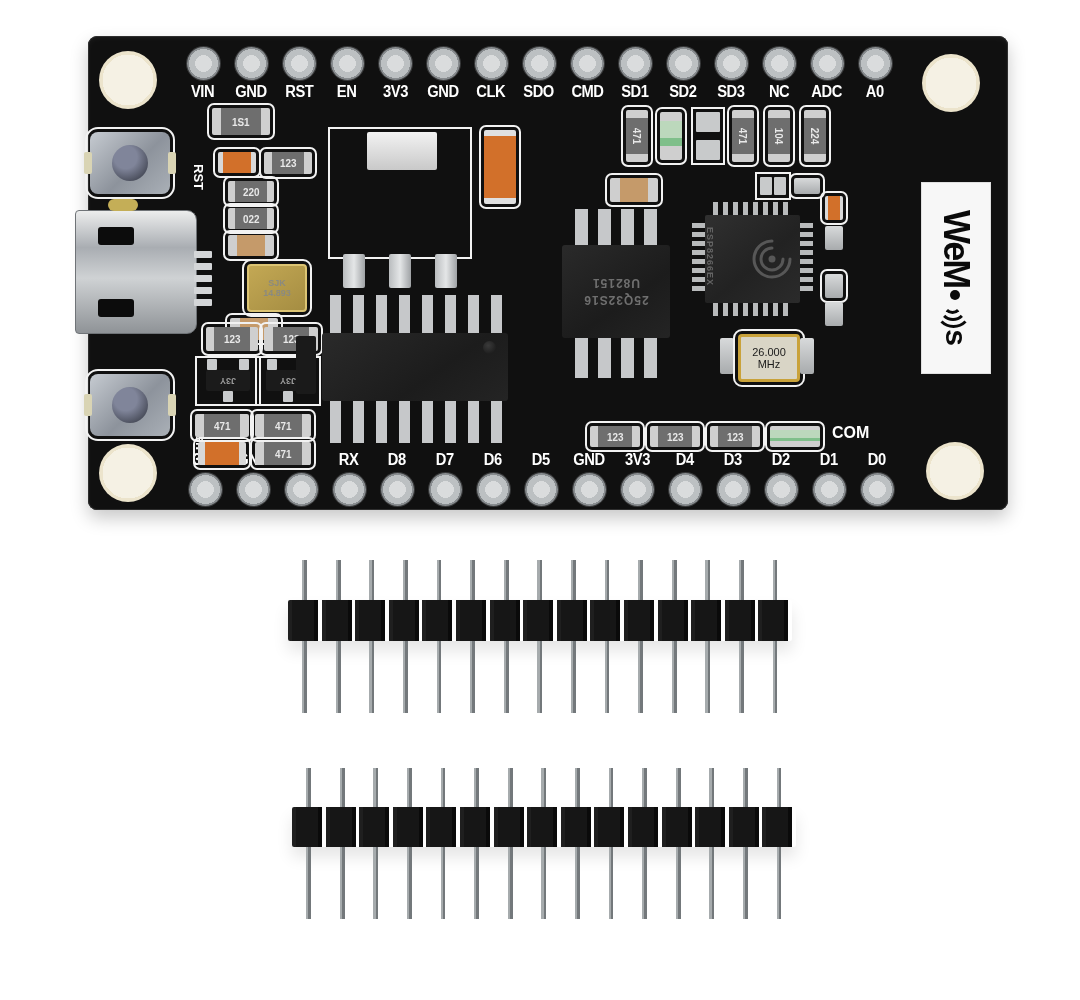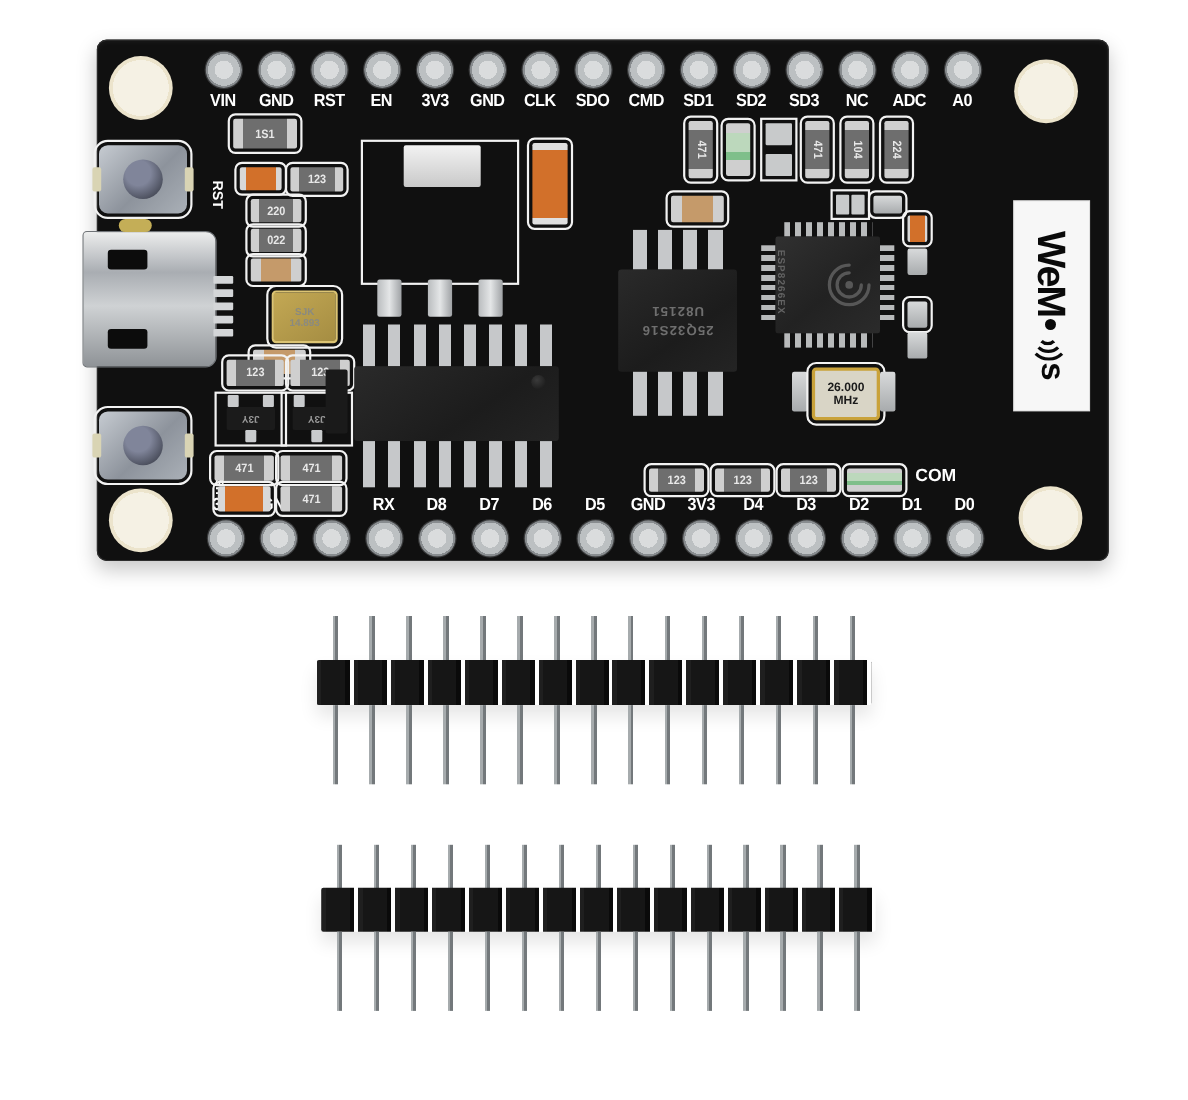--- a/index.html
+++ b/index.html
@@ -70,21 +70,21 @@
   .flash-txt span{color:#6f6f6f;font-size:12px;font-weight:700;letter-spacing:1px;}
   
   .esp{position:absolute;background:linear-gradient(140deg,#303030,#222 55%,#2b2b2b);border-radius:2px;}
   .esp-pins-t,.esp-pins-b{position:absolute;background:repeating-linear-gradient(90deg,#b8babb 0 5px,transparent 5px 10px);}
   .esp-pins-l,.esp-pins-r{position:absolute;background:repeating-linear-gradient(180deg,#b8babb 0 5px,transparent 5px 9px);}
   .esp-txt{position:absolute;color:#646464;font-size:9px;font-weight:700;letter-spacing:1px;
            transform:rotate(90deg);transform-origin:left top;white-space:nowrap;}
   
   .xtal-main{position:absolute;background:#d9d5c6;border:3px solid #c9a23a;border-radius:4px;
              display:flex;flex-direction:column;align-items:center;justify-content:center;}
-  .xtal-main span{color:#1a1a1a;font-size:11px;font-weight:700;line-height:12px;}
+  .xtal-main span{color:#1a1a1a;font-size:11px;font-weight:400;line-height:12px;}
   .xtal-usb{position:absolute;background:linear-gradient(145deg,#c3a854,#a58d42);border:2px solid #dcc473;
             border-radius:4px;display:flex;flex-direction:column;align-items:center;justify-content:center;}
   .xtal-usb span{color:#8a8a80;font-size:9px;font-weight:700;line-height:10px;}
   .scap{position:absolute;background:linear-gradient(180deg,#d8dadb,#a8abad);border-radius:2px;}
   
   .sot{position:absolute;}
   .sot .body{position:absolute;left:6px;top:9px;width:44px;height:21px;background:#1b1b1b;border-radius:2px;
              display:flex;align-items:center;justify-content:center;}
   .sot .body span{color:#9a9a9a;font-size:9px;font-weight:700;transform:rotate(180deg);}
   .sot i{position:absolute;width:10px;height:11px;background:#c9cbcd;border-radius:1px;}

